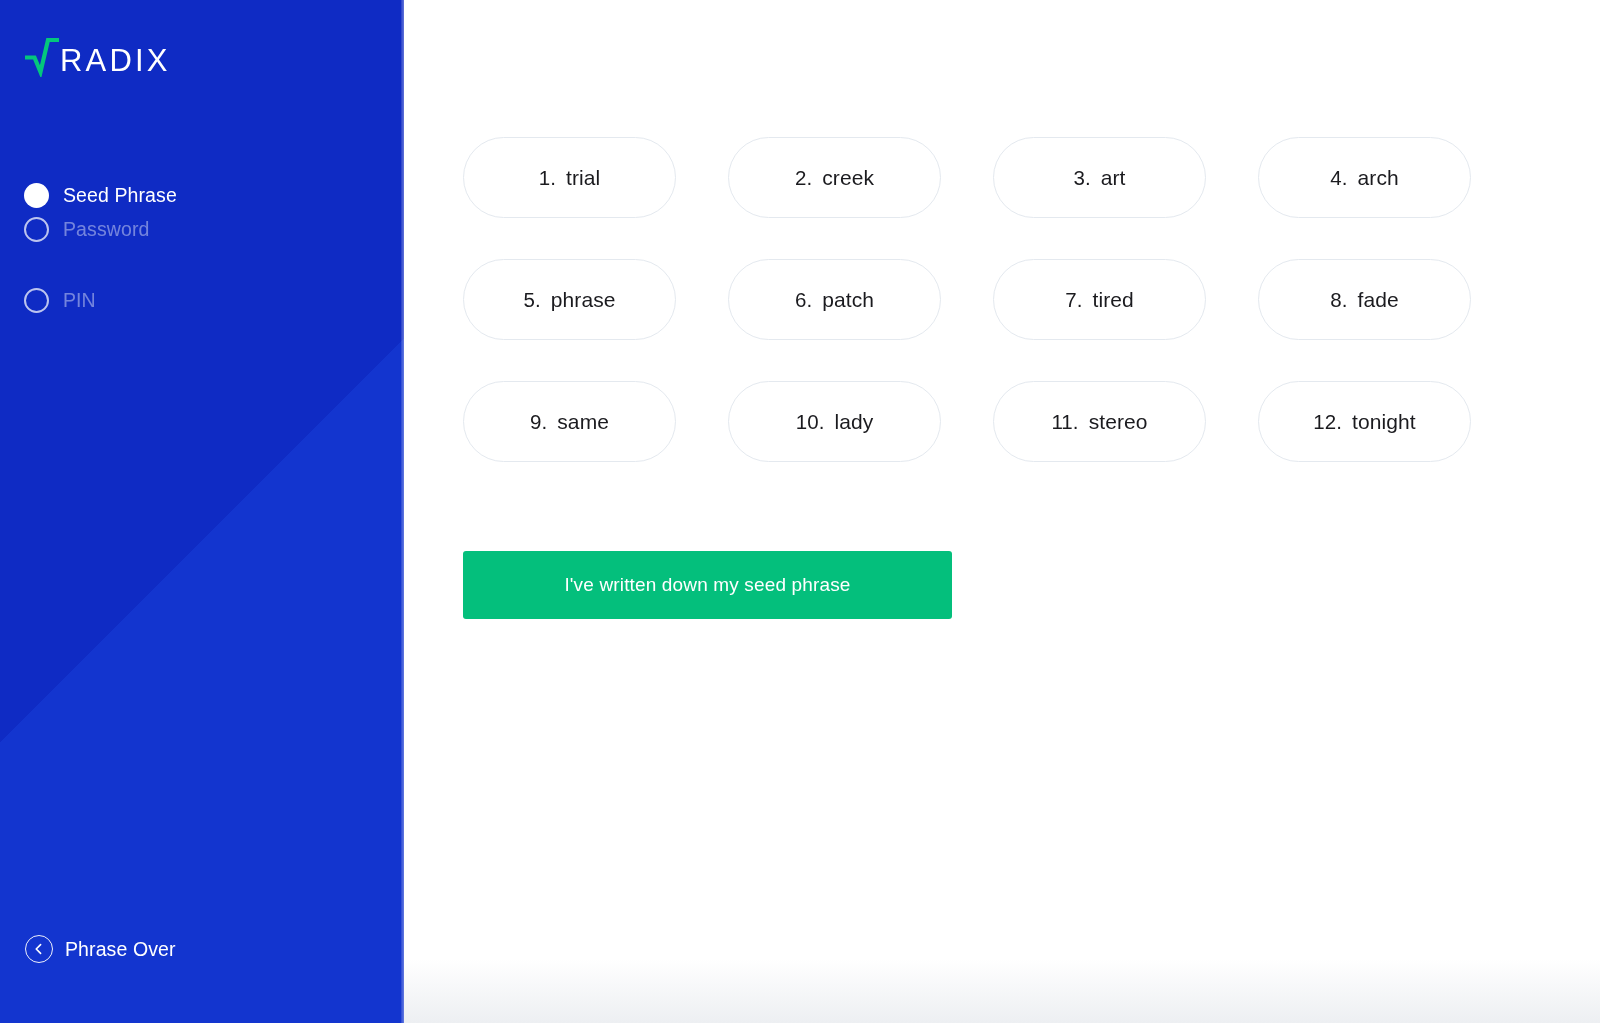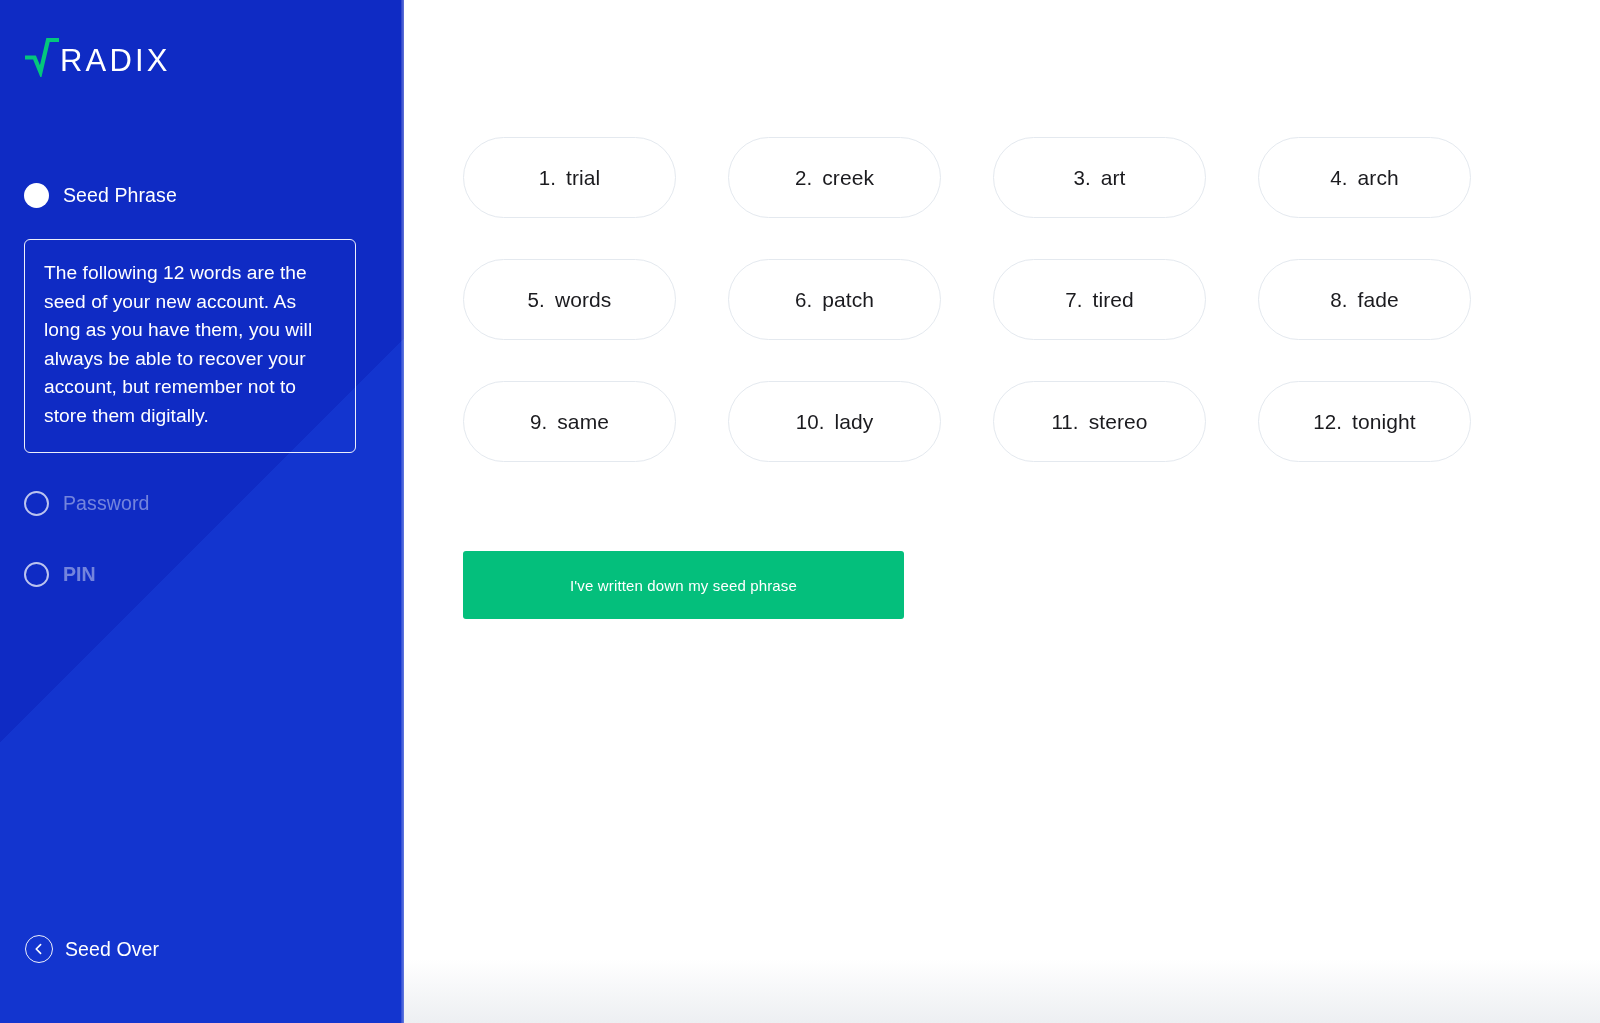--- a/index.html
+++ b/index.html
@@ -68,21 +68,21 @@
 
   .steps { margin-top: 56px; }
 
   .step {
     display: flex;
     align-items: center;
     height: 34px;
     margin-bottom: 0;
     cursor: pointer;
   }
-  .step + .step { margin-top: 0; font-weight: bold; }
+  .step + .step { margin-top: 0; }
 
   .step-dot {
     width: 25px; height: 25px;
     border-radius: 50%;
     flex: 0 0 25px;
     margin-right: 14px;
   }
   .step-dot.filled { background: #ffffff; border: none; }
   .step-dot.hollow { background: transparent; border: 2px solid rgba(255,255,255,0.72); }
 
@@ -178,28 +178,28 @@
   }
   .word-text {
     font-size: 21px;
     color: #1b1b1f;
     letter-spacing: 0.1px;
     margin-left: 10px;
   }
 
   .primary-button {
     margin-top: 89px;
-    width: 441px;
+    width: 489px;
     height: 68px;
     background: #04bf7c;
     color: #ffffff;
     border: none;
     border-radius: 3px;
     font-family: "Liberation Sans", sans-serif;
-    font-size: 15px;
+    font-size: 19px;
     letter-spacing: 0.15px;
     cursor: pointer;
     display: flex;
     align-items: center;
     justify-content: center;
   }
 </style>
 </head>
 <body>
 
@@ -216,21 +216,20 @@
       <span class="logo-text">RADIX</span>
     </div>
 
     <div class="steps">
 
       <div class="step">
         <span class="step-dot filled"></span>
         <span class="step-label">Seed Phrase</span>
       </div>
 
-      <div class="info-box">The following 12 words are the seed of your new account. As long as you have them, you will always be able to recover your account, but remember not to store them digitally.</div>
 
       <div class="step">
         <span class="step-dot hollow"></span>
         <span class="step-label muted">Password</span>
       </div>
 
       <div class="step" style="margin-top:37px;">
         <span class="step-dot hollow"></span>
         <span class="step-label muted">PIN</span>
       </div>
@@ -238,21 +237,21 @@
     </div>
 
     <div class="spacer"></div>
 
     <div class="start-over">
       <span class="start-over-icon">
         <svg width="12" height="12" viewBox="0 0 12 12" xmlns="http://www.w3.org/2000/svg">
           <path d="M7.6 1.6 L3.2 6 L7.6 10.4" fill="none" stroke="#ffffff" stroke-width="1.6" stroke-linecap="round" stroke-linejoin="round"></path>
         </svg>
       </span>
-      <span class="start-over-label">Seed Over</span>
+      <span class="start-over-label">Phrase Over</span>
     </div>
 
   </aside>
 
   <main class="main">
 
     <div class="word-grid">
 
       <div class="word-pill">
         <span class="word-index">1.</span>
@@ -266,21 +265,21 @@
         <span class="word-index">3.</span>
         <span class="word-text">art</span>
       </div>
       <div class="word-pill">
         <span class="word-index">4.</span>
         <span class="word-text">arch</span>
       </div>
 
       <div class="word-pill">
         <span class="word-index">5.</span>
-        <span class="word-text">words</span>
+        <span class="word-text">phrase</span>
       </div>
       <div class="word-pill">
         <span class="word-index">6.</span>
         <span class="word-text">patch</span>
       </div>
       <div class="word-pill">
         <span class="word-index">7.</span>
         <span class="word-text">tired</span>
       </div>
       <div class="word-pill">

